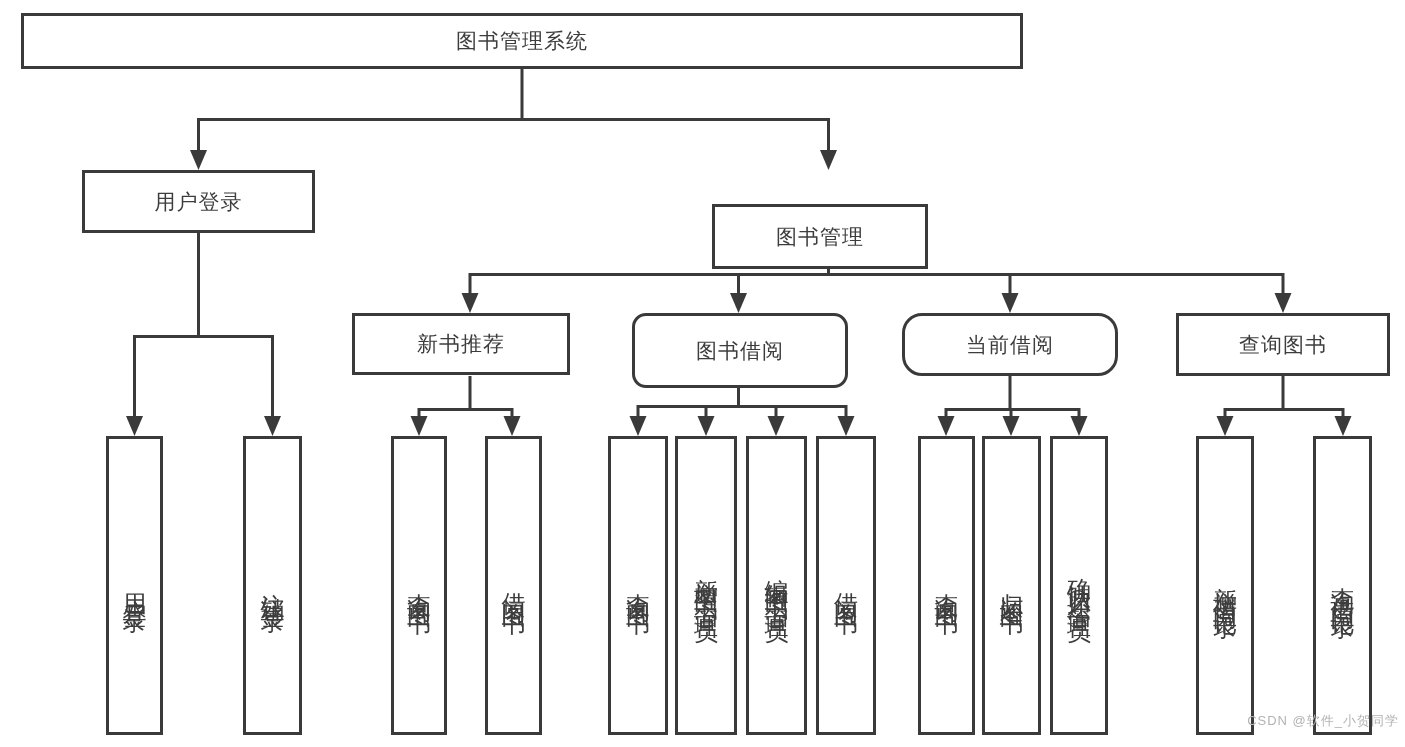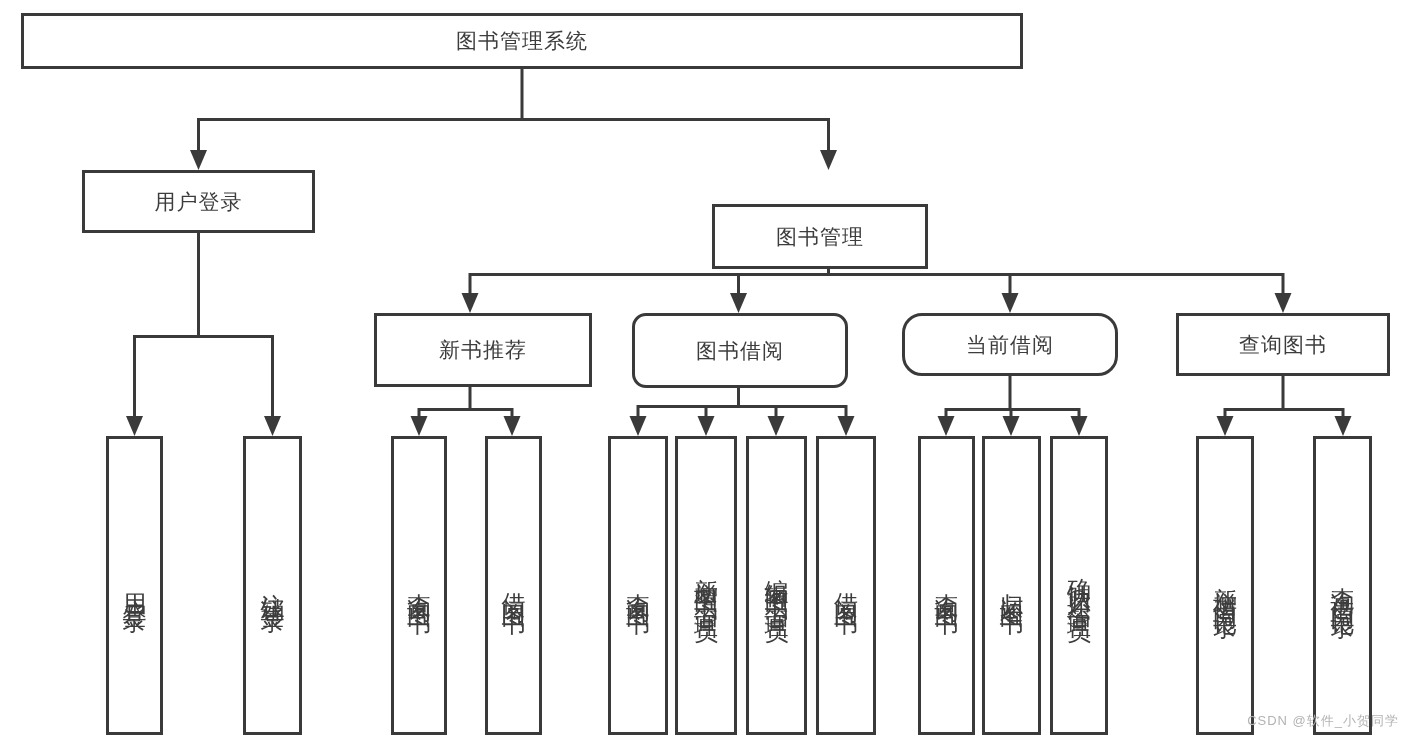--- a/index.html
+++ b/index.html
@@ -11,21 +11,21 @@
        display:flex;align-items:center;justify-content:center;z-index:2;
        color:#3d3d3d;font-size:21px;letter-spacing:1px;}
   .vbox{position:absolute;box-sizing:border-box;border:3px solid #3a3a3a;background:#ffffff;
         top:436px;height:299px;z-index:2;display:flex;align-items:center;justify-content:center;
         writing-mode:vertical-rl;text-orientation:mixed;
         color:#3d3d3d;font-size:24px;letter-spacing:6px;line-height:1;}
   
   #b-root{left:21px;top:13px;width:1002px;height:56px;}
   #b-user-login{left:82px;top:170px;width:233px;height:63px;}
   #b-book-mgmt{left:712px;top:170px;width:216px;height:65px;margin-top:34px;}
-  #b-g0{left:374px;top:313px;width:218px;height:74px;}
+  #b-g0{left:352px;top:313px;width:218px;height:62px;}
   #b-g1{left:632px;top:313px;width:216px;height:75px;border-radius:14px;}
   #b-g2{left:902px;top:313px;width:216px;height:63px;border-radius:20px;}
   #b-g3{left:1176px;top:313px;width:214px;height:63px;}
   
   #l-u0{left:106px;width:57px;}
   #l-u1{left:243px;width:59px;}
   #l-g0c0{left:391px;width:56px;}
   #l-g0c1{left:485px;width:57px;}
   #l-g1c0{left:608px;width:60px;}
   #l-g1c1{left:675px;width:62px;}

